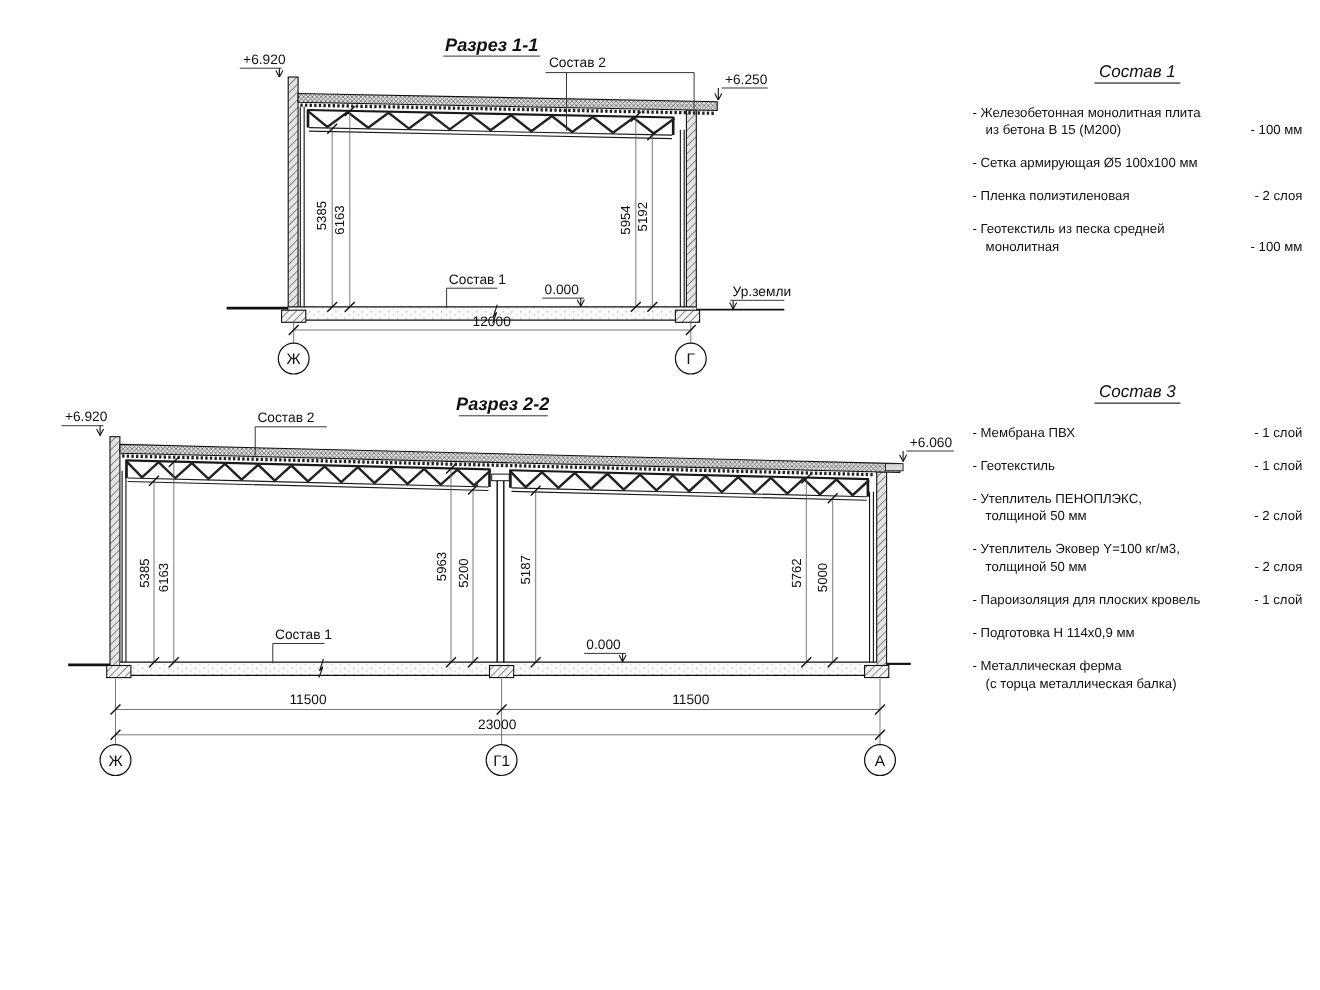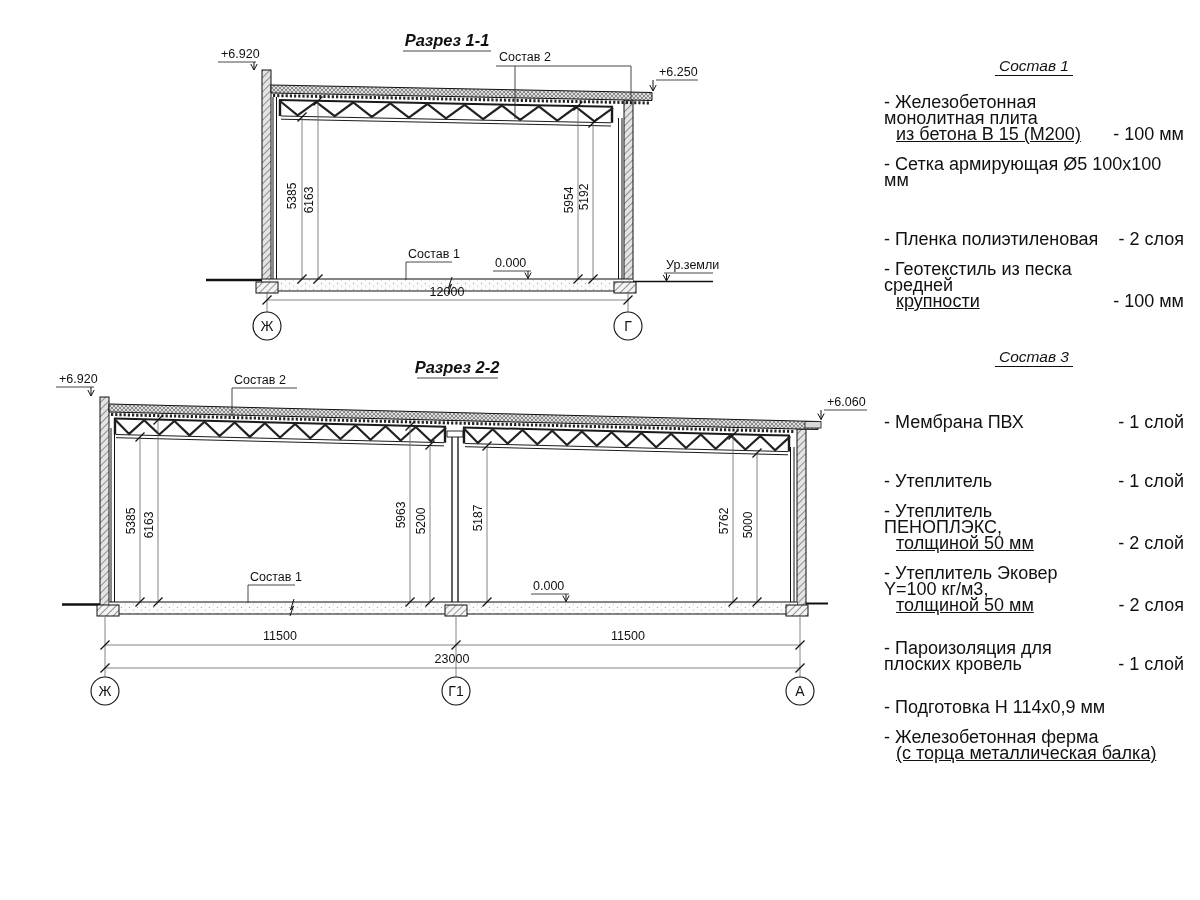--- a/index.html
+++ b/index.html
@@ -9,23 +9,23 @@
   
   .tS{font-family:"Liberation Sans",sans-serif;font-size:12.5px;fill:#111;}
   .tD{font-family:"Liberation Sans",sans-serif;font-size:12px;fill:#111;}
   .tT{font-family:"Liberation Sans",sans-serif;font-size:16.5px;font-style:italic;font-weight:bold;fill:#111;}
   .tA{font-family:"Liberation Sans",sans-serif;font-size:14px;fill:#111;}
   
   .legend{position:absolute;left:884px;width:300px;}
   .lg-title{font-size:15.5px;font-style:italic;text-align:center;margin-bottom:19px;}
   .lg-title span{border-bottom:1.2px solid #111;padding:0 4px 1px;}
   .li{display:flex;justify-content:space-between;align-items:flex-end;
-      margin-bottom:14px;font-size:18px;line-height:16px;}
-  .li .l2{padding-left:12px;text-decoration:underline;}
-  .val{white-space:nowrap;padding-left:6px;margin-top:29px;}
+      margin-bottom:14px;font-size:12px;line-height:16px;}
+  .li .l2{padding-left:12px;}
+  .val{white-space:nowrap;padding-left:6px;}
 </style>
 </head>
 <body>
 
 <svg width="1200" height="900" viewBox="0 0 1200 900">
   <defs>
     <pattern id="hWall" width="5" height="5" patternUnits="userSpaceOnUse" patternTransform="rotate(45)">
       <rect width="5" height="5" fill="#e4e4e4"></rect>
       <line x1="0" y1="0" x2="0" y2="5" stroke="#555" stroke-width="1.2"></line>
     </pattern>
@@ -230,37 +230,37 @@
   </div>
   <div class="li">
     <div class="lt">
         <div>- Пленка полиэтиленовая</div>
       </div>
     <div class="val">-  2 слоя</div>
   </div>
   <div class="li">
     <div class="lt">
         <div>- Геотекстиль из песка средней</div>
-        <div class="l2">крупности</div>
+        <div class="l2">монолитная</div>
       </div>
     <div class="val">- 100 мм</div>
   </div>
 </div>
 
 <div class="legend" style="top:348px">
   <div class="lg-title"><span>Состав 3</span></div>
   <div class="li">
     <div class="lt">
         <div>- Мембрана ПВХ</div>
       </div>
     <div class="val">- 1 слой</div>
   </div>
   <div class="li">
     <div class="lt">
-        <div>- Утеплитель</div>
+        <div>- Геотекстиль</div>
       </div>
     <div class="val">- 1 слой</div>
   </div>
   <div class="li">
     <div class="lt">
         <div>- Утеплитель ПЕНОПЛЭКС,</div>
         <div class="l2">толщиной 50 мм</div>
       </div>
     <div class="val">- 2 слой</div>
   </div>
@@ -278,18 +278,18 @@
     <div class="val">- 1 слой</div>
   </div>
   <div class="li">
     <div class="lt">
         <div>- Подготовка Н 114х0,9 мм</div>
       </div>
     <div class="val"></div>
   </div>
   <div class="li">
     <div class="lt">
-        <div>- Железобетонная ферма</div>
+        <div>- Металлическая ферма</div>
         <div class="l2">(с торца металлическая балка)</div>
       </div>
     <div class="val"></div>
   </div>
 </div>
 
 </body></html>

